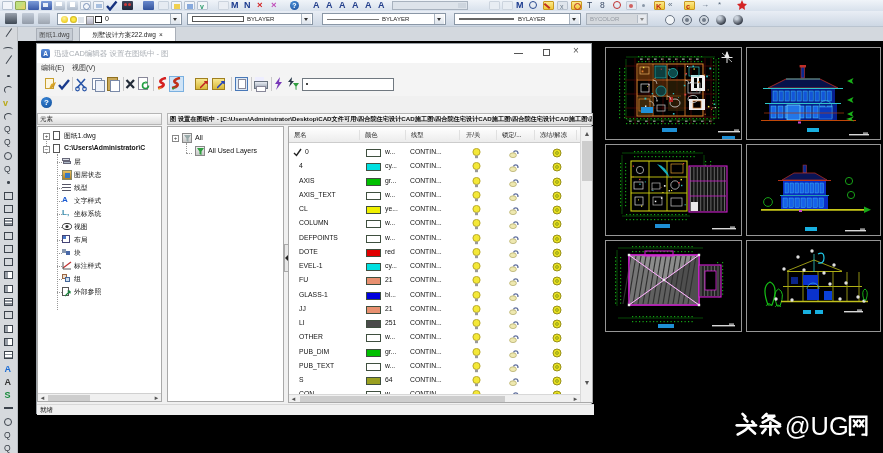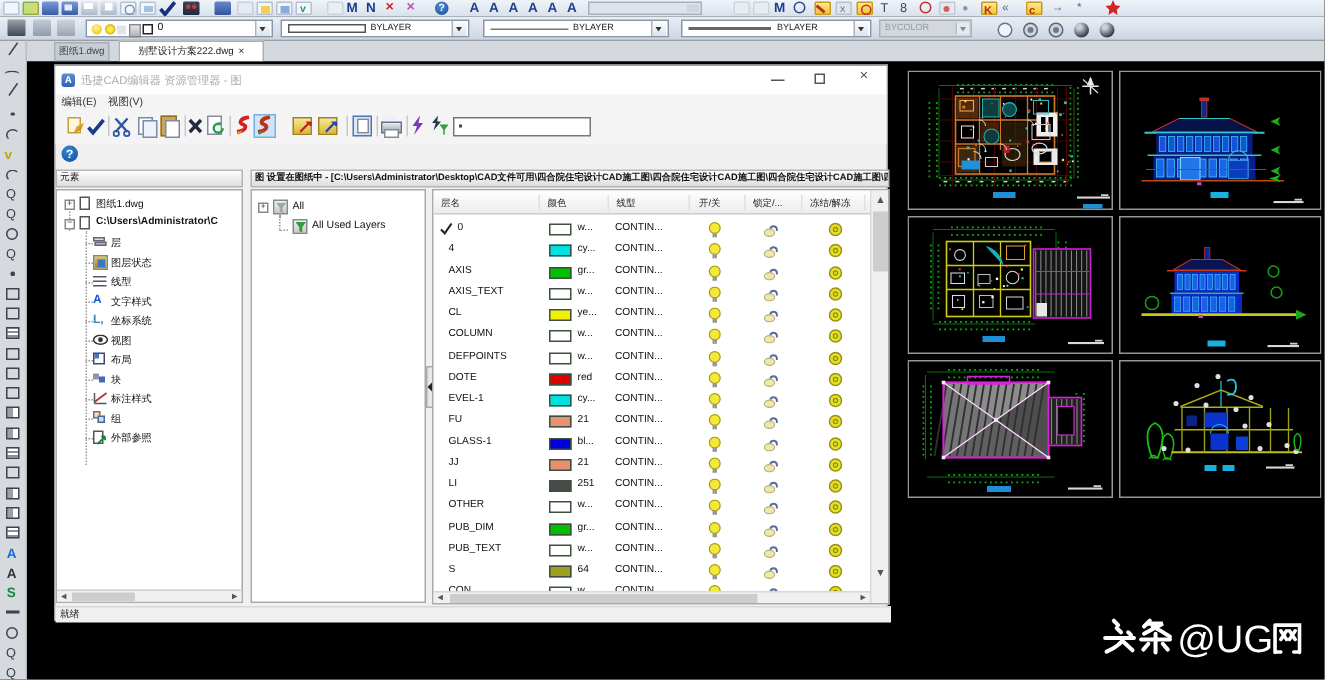--- a/index.html
+++ b/index.html
@@ -177,21 +177,21 @@
 <div class="a" style="left:4.5px;top:376.8000000000002px;font-size:9px;font-weight:bold;color:#333">A</div>
 <div class="a" style="left:4.5px;top:390.1000000000002px;font-size:9px;font-weight:bold;color:#168a3a">S</div>
 <div class="a" style="left:4px;top:407.4000000000002px;width:9px;height:1.5px;background:#3c434c"></div>
 <div class="a" style="left:4px;top:417.7000000000002px;width:8px;height:8px;border:1.3px solid #3c434c;border-radius:50%;box-sizing:border-box"></div>
 <div class="a" style="left:4px;top:430.0000000000002px;font-size:8.5px;color:#3a4048;font-family:'Liberation Sans'">Q</div>
 <div class="a" style="left:4px;top:443.30000000000024px;font-size:8.5px;color:#3a4048;font-family:'Liberation Sans'">Q</div>
 <div class="a" style="left:18px;top:41px;width:865px;height:412px;background:#000"></div>
 <div class="a" style="left:36px;top:43px;width:556px;height:371px;background:#f0f0f0;border:1px solid #9aa0a6;box-sizing:border-box;z-index:5">
 <div class="a" style="left:0;top:0;width:554px;height:19px;background:#fff">
       <div class="a" style="left:4px;top:5px;width:9px;height:9px;background:linear-gradient(#5b8dd9,#2f62b5);border-radius:2px;color:#fff;font-size:6.5px;line-height:9px;text-align:center;font-weight:bold">A</div>
-      <div class="a" style="left:17px;top:4.5px;font-size:7.5px;color:#a8adb3">迅捷CAD编辑器 资源管理器 - 图</div>
+      <div class="a" style="left:17px;top:4.5px;font-size:7.5px;color:#a8adb3">迅捷CAD编辑器 设置在图纸中 - 图</div>
       <div class="a" style="left:477px;top:9px;width:9px;height:1px;background:#555"></div>
       <div class="a" style="left:506px;top:5px;width:7px;height:7px;border:1px solid #555;box-sizing:border-box"></div>
       <div class="a" style="left:536px;top:1px;font-size:10px;color:#555">×</div>
     </div>
 <div class="a" style="left:0;top:19px;width:554px;height:11px;background:#f4f4f4;font-size:7px;color:#333">
       <span class="a" style="left:4px;top:0">编辑(E)</span>
       <span class="a" style="left:35px;top:0">视图(V)</span>
     </div>
 <div class="a" style="left:0;top:30px;width:554px;height:22px;background:#f4f4f4"></div>
 <div class="a" style="left:8px;top:33px;width:11px;height:15px">

